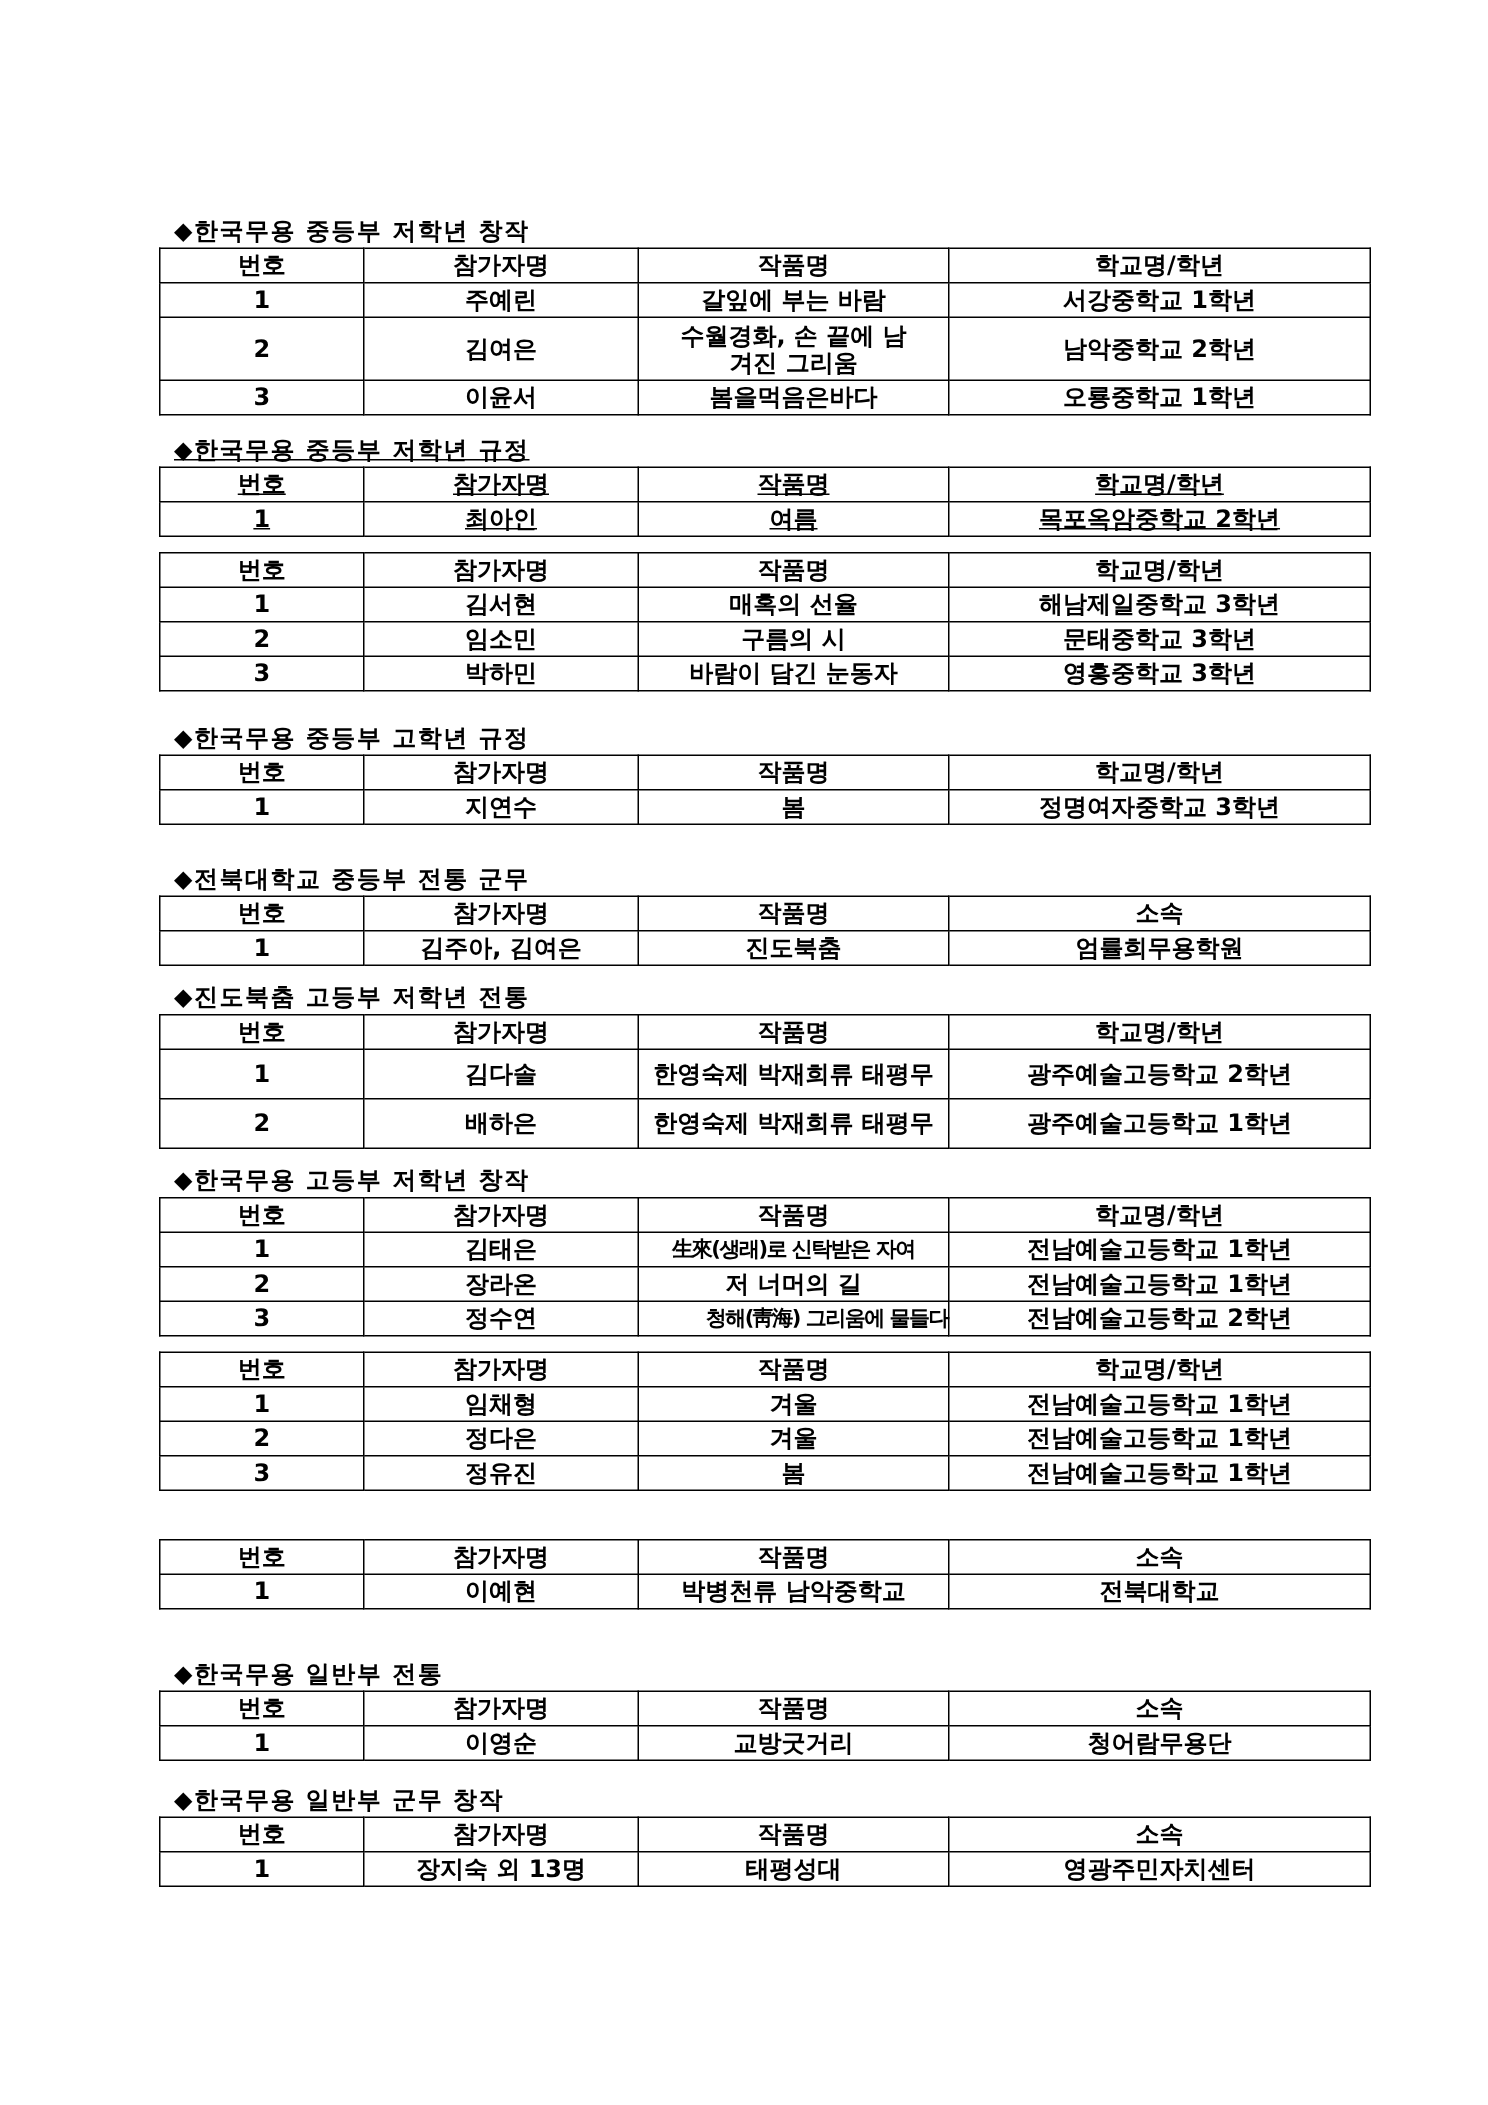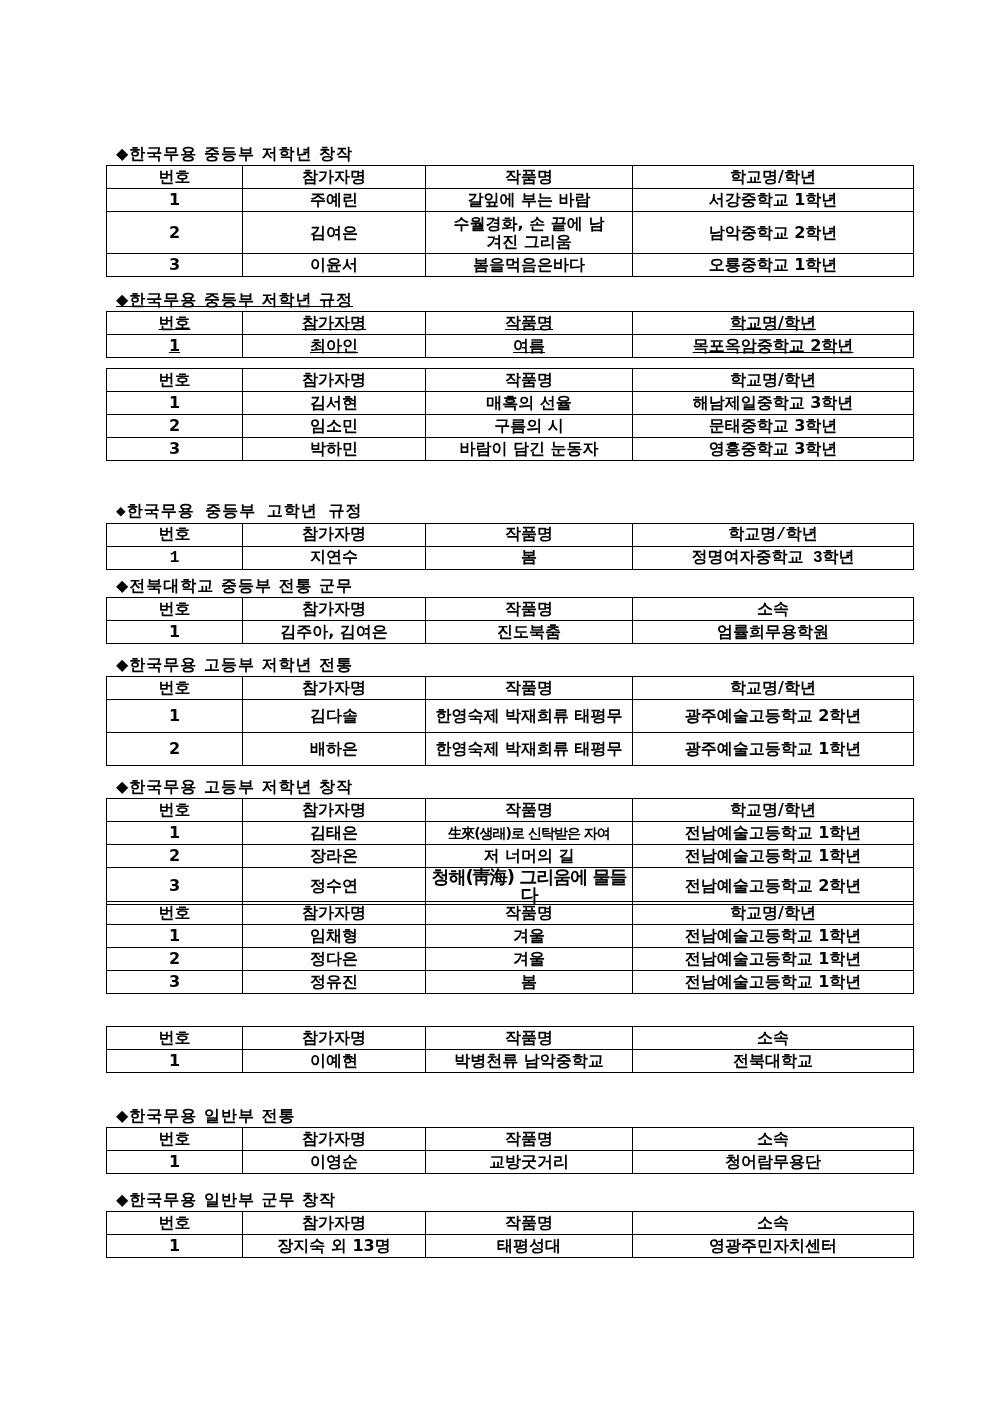--- a/index.html
+++ b/index.html
@@ -114,21 +114,21 @@
     <tr>
       <td>3</td>
       <td>박하민</td>
       <td>바람이 담긴 눈동자</td>
       <td>영흥중학교 3학년</td>
     </tr>
   </tbody>
     </table>
 </div>
 
-<div class="section" style="top:501px;font-family:Liberation Mono, monospace;">
+<div class="section" style="top:481px;">
   <div class="sec-title">◆한국무용 중등부 고학년 규정</div>
   <table>
     <colgroup>
         <col class="c1">
         <col class="c2">
         <col class="c3">
         <col class="c4">
       </colgroup>
     <tbody>
         <tr>
@@ -167,21 +167,21 @@
       <td>1</td>
       <td>김주아, 김여은</td>
       <td>진도북춤</td>
       <td>엄률희무용학원</td>
     </tr>
   </tbody>
     </table>
 </div>
 
 <div class="section" style="top:654px;">
-  <div class="sec-title">◆한국무용 고등부 저학년 전통</div>
+  <div class="sec-title">◆진도북춤 고등부 저학년 전통</div>
   <table>
     <colgroup>
         <col class="c1">
         <col class="c2">
         <col class="c3">
         <col class="c4">
       </colgroup>
     <tbody>
         <tr>
       <th>번호</th>
@@ -229,21 +229,21 @@
     </tr>
     <tr>
       <td>2</td>
       <td>장라온</td>
       <td>저 너머의 길</td>
       <td>전남예술고등학교 1학년</td>
     </tr>
     <tr>
       <td>3</td>
       <td>정수연</td>
-      <td style="font-size:18px;letter-spacing:-1px;">청해(靑海) 그리움에 물들다</td>
+      <td style="font-size:14px;letter-spacing:-1px;text-align:right;">청해(靑海) 그리움에 물들다</td>
       <td>전남예술고등학교 2학년</td>
     </tr>
   </tbody>
     </table>
 </div>
 
 <div class="section" style="top:901px;">
   <table>
     <colgroup>
         <col class="c1">

